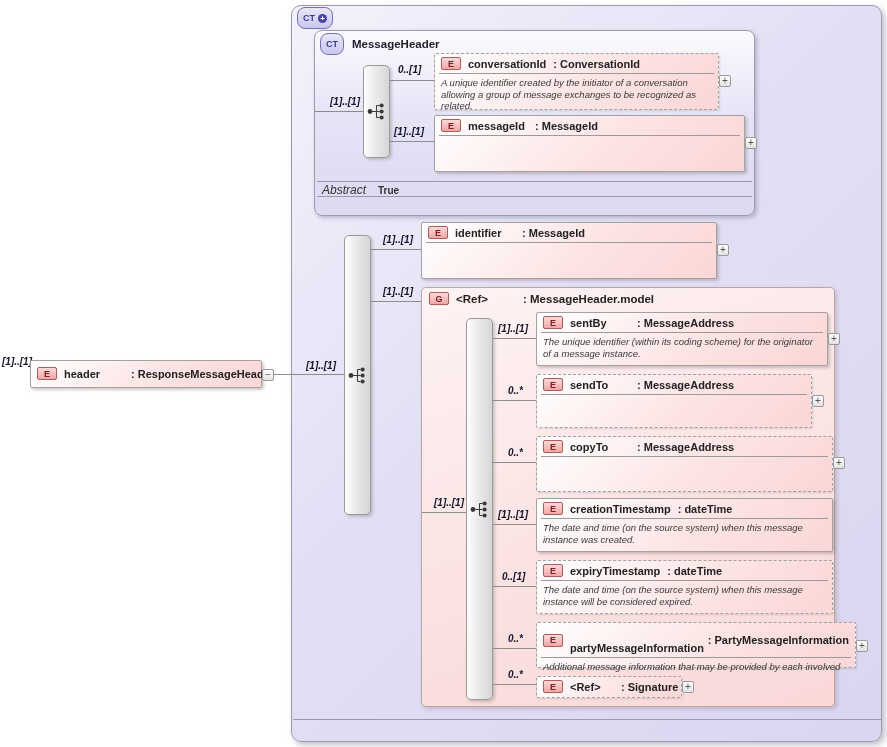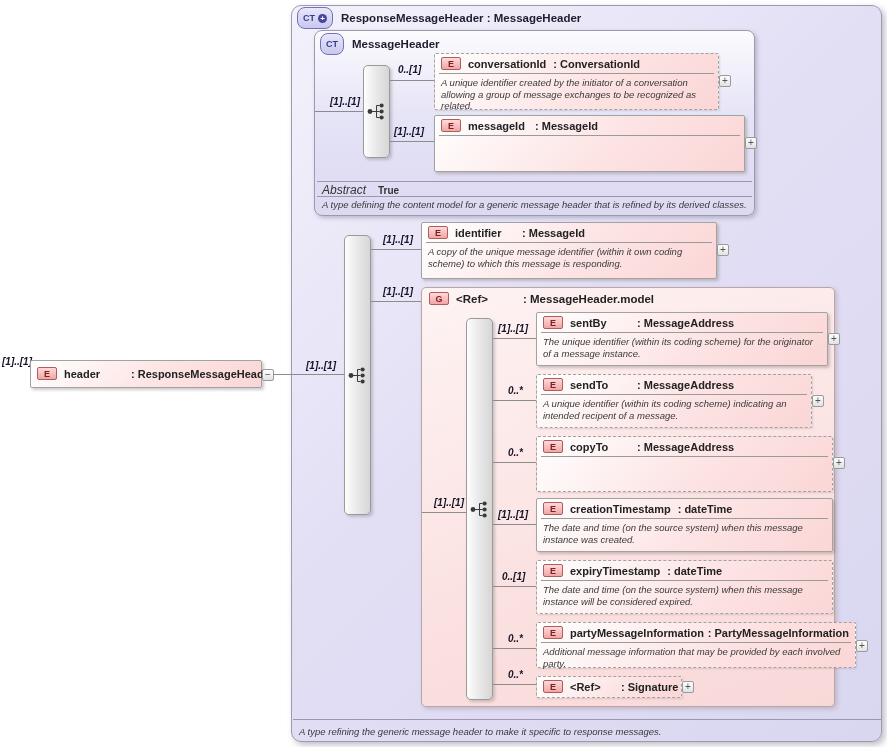--- a/index.html
+++ b/index.html
@@ -68,21 +68,20 @@
 <body>
 
 <div class="stage">
 
   <div class="outerbox"></div>
   <div class="hrow" style="left:297px;top:7px;">
     <span class="badge ct">
         <span>CT</span>
         <span class="ctplus">+</span>
       </span>
-    <span class="title">ResponseMessageHeader : MessageHeader</span>
   </div>
 
   <div class="innerbox"></div>
   <div class="hrow" style="left:320px;top:33px;">
     <span class="badge ct">CT</span>
     <span class="title">MessageHeader</span>
   </div>
 
   <div class="hl" style="left:315px;top:111px;width:48px;"></div>
   <div class="cardlbl" style="left:330px;top:96px;">[1]..[1]</div>
@@ -120,21 +119,20 @@
     <div class="sep"></div>
   </div>
   <div class="plus" style="left:745px;top:137px;">+</div>
 
   <div class="facetline" style="left:317px;top:181px;width:435px;"></div>
   <div class="hrow" style="left:322px;top:183px;gap:0;">
     <span class="abslbl">Abstract</span>
     <span class="absval">True</span>
   </div>
   <div class="facetline" style="left:317px;top:196px;width:435px;"></div>
-  <div class="note" style="left:322px;top:199px;width:425px;">A type defining the content model for a generic message header that is refined by its derived classes.</div>
 
   <div class="cardlbl" style="left:2px;top:356px;">[1]..[1]</div>
   <div class="elem" style="left:30px;top:360px;width:232px;height:28px;">
     <div class="elem-head" style="padding-top:6px;">
       <span class="badge e">E</span>
       <span class="ename">header</span>
       <span class="etype">: ResponseMessageHeader</span>
     </div>
   </div>
   <div class="plus" style="left:262px;top:369px;">−</div>
@@ -153,21 +151,20 @@
 
   <div class="hl" style="left:371px;top:249px;width:50px;"></div>
   <div class="cardlbl" style="left:383px;top:234px;">[1]..[1]</div>
   <div class="elem" style="left:421px;top:222px;width:296px;height:57px;">
     <div class="elem-head">
       <span class="badge e">E</span>
       <span class="ename">identifier</span>
       <span class="etype">: MessageId</span>
     </div>
     <div class="sep"></div>
-    <div class="enote">A copy of the unique message identifier (within it own coding scheme) to which this message is responding.</div>
   </div>
   <div class="plus" style="left:717px;top:244px;">+</div>
 
   <div class="hl" style="left:371px;top:301px;width:50px;"></div>
   <div class="cardlbl" style="left:383px;top:286px;">[1]..[1]</div>
   <div class="groupbox"></div>
   <div class="hrow" style="left:429px;top:292px;gap:7px;">
     <span class="badge g">G</span>
     <span class="ename" style="font-size:11.5px;">&lt;Ref&gt;</span>
     <span class="etype" style="font-size:11.5px;">: MessageHeader.model</span>
@@ -200,21 +197,20 @@
 
   <div class="hl" style="left:493px;top:400px;width:43px;"></div>
   <div class="cardlbl" style="left:508px;top:385px;">0..*</div>
   <div class="elem dashed" style="left:536px;top:374px;width:276px;height:54px;">
     <div class="elem-head">
       <span class="badge e">E</span>
       <span class="ename">sendTo</span>
       <span class="etype">: MessageAddress</span>
     </div>
     <div class="sep"></div>
-    <div class="enote">A unique identifier (within its coding scheme) indicating an intended recipent of a message.</div>
   </div>
   <div class="plus" style="left:812px;top:395px;">+</div>
 
   <div class="hl" style="left:493px;top:462px;width:43px;"></div>
   <div class="cardlbl" style="left:508px;top:447px;">0..*</div>
   <div class="elem dashed" style="left:536px;top:436px;width:297px;height:56px;">
     <div class="elem-head">
       <span class="badge e">E</span>
       <span class="ename">copyTo</span>
       <span class="etype">: MessageAddress</span>
@@ -245,35 +241,34 @@
     </div>
     <div class="sep"></div>
     <div class="enote">The date and time (on the source system) when this message instance will be considered expired.</div>
   </div>
 
   <div class="hl" style="left:493px;top:648px;width:43px;"></div>
   <div class="cardlbl" style="left:508px;top:633px;">0..*</div>
   <div class="elem dashed" style="left:536px;top:622px;width:320px;height:46px;">
     <div class="elem-head">
       <span class="badge e">E</span>
-      <span class="ename" style="min-width:0;">partyMessageInformation</span>
+      <span class="ename" style="min-width:0;margin-top:16px;">partyMessageInformation</span>
       <span class="etype">: PartyMessageInformation</span>
     </div>
     <div class="sep"></div>
     <div class="enote">Additional message information that may be provided by each involved party.</div>
   </div>
   <div class="plus" style="left:856px;top:640px;">+</div>
 
   <div class="hl" style="left:493px;top:684px;width:43px;"></div>
   <div class="cardlbl" style="left:508px;top:669px;">0..*</div>
   <div class="elem dashed" style="left:536px;top:676px;width:146px;height:22px;">
     <div class="elem-head">
       <span class="badge e">E</span>
       <span class="ename" style="min-width:44px;">&lt;Ref&gt;</span>
       <span class="etype">: Signature</span>
     </div>
   </div>
   <div class="plus" style="left:682px;top:681px;">+</div>
 
   <div class="facetline" style="left:293px;top:719px;width:588px;"></div>
-  <div class="note" style="left:299px;top:726px;width:575px;">A type refining the generic message header to make it specific to response messages.</div>
 
 </div>
 
 </body></html>

